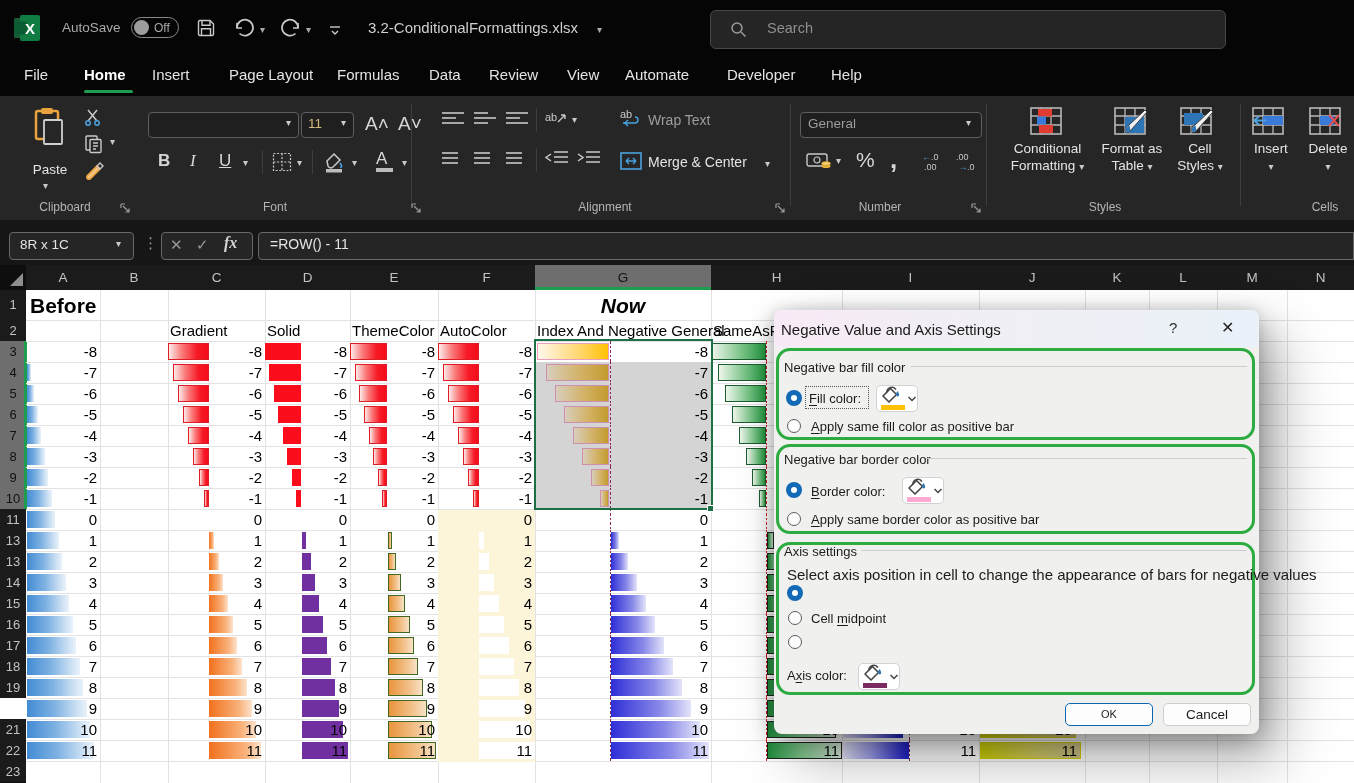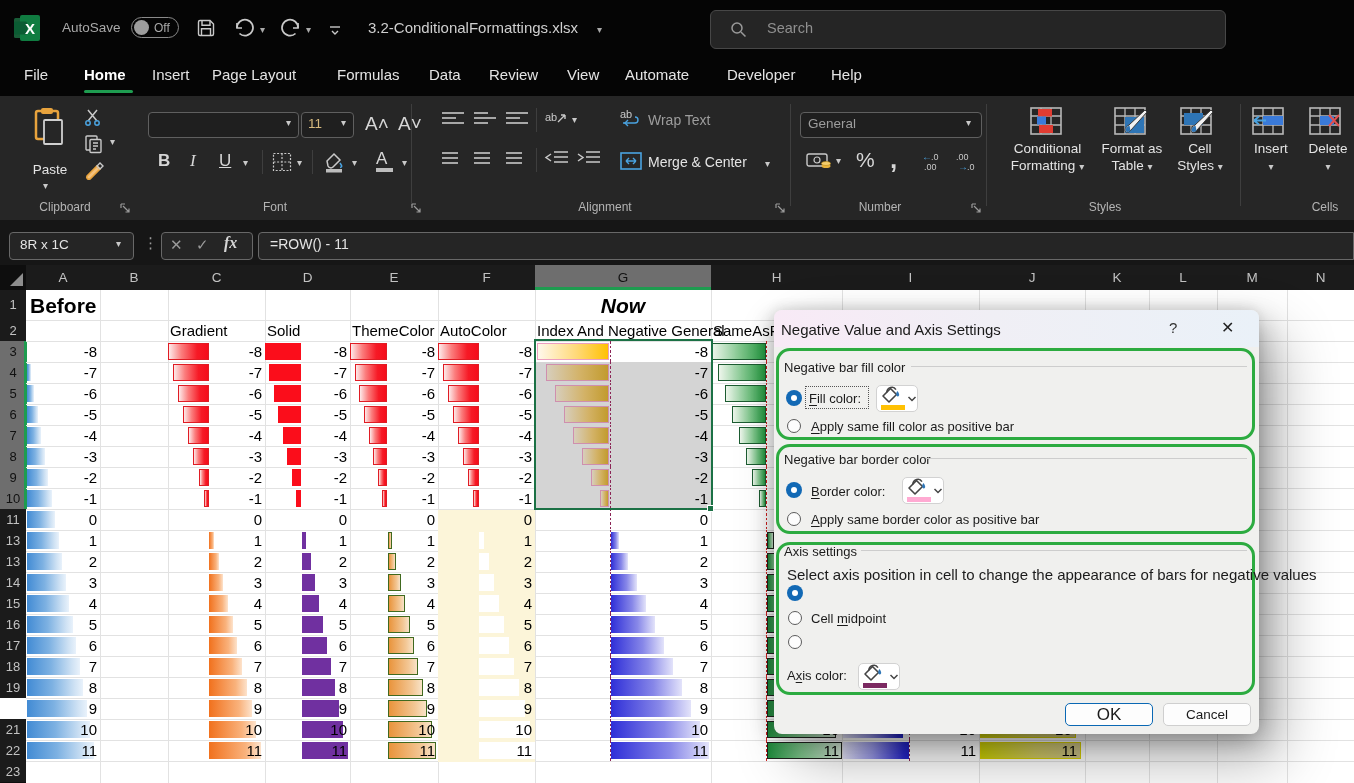--- a/index.html
+++ b/index.html
@@ -69,21 +69,21 @@
       <div style="position:absolute;left:730px;top:21px;width:17px;height:17px;"><svg width="17" height="17" viewBox="0 0 17 17" fill="none" stroke="#9a9a9a" stroke-width="1.5">
           <circle cx="7" cy="7" r="5"></circle>
           <path d="M11 11 L15.5 15.5"></path>
         </svg></div>
       <div style="position:absolute;left:767px;top:20px;font-size:14.5px;color:#8f8f8f;">Search</div>
     </div>
   <div class="abs" id="menubar">
       <div class="mitem" style="left: 24px;">File</div>
       <div class="mitem" style="left: 84px; color: rgb(255, 255, 255); font-weight: bold;">Home</div>
       <div class="mitem" style="left: 152px;">Insert</div>
-      <div class="mitem" style="left: 212px;">Page Layout</div>
+      <div class="mitem" style="left: 229px;">Page Layout</div>
       <div class="mitem" style="left: 337px;">Formulas</div>
       <div class="mitem" style="left: 429px;">Data</div>
       <div class="mitem" style="left: 489px;">Review</div>
       <div class="mitem" style="left: 567px;">View</div>
       <div class="mitem" style="left: 625px;">Automate</div>
       <div class="mitem" style="left: 727px;">Developer</div>
       <div class="mitem" style="left: 831px;">Help</div>
       <div style="position:absolute;left:84px;top:34px;width:49px;height:3px;background:#1e9c50;border-radius:2px;"></div>
     </div>
   <div class="abs" id="ribbon">
@@ -839,16 +839,16 @@
         <div style="position:absolute;left:3px;top:-2px;"><svg width="26" height="22" viewBox="0 0 26 22" fill="none">
             <path d="M10.5 4.5 L16.5 10.5 L9 18 L3 12 Z" stroke="#444" stroke-width="1.6" stroke-linejoin="round"></path>
             <path d="M6.8 8.4 C7.2 3.2 13.6 1.6 15.9 5.6" stroke="#444" stroke-width="1.6" fill="none"></path>
             <path d="M17.5 7 c1.8 2.6 2.3 4.6 .9 5.3 c-1.3 .7 -2.4 -.8 -2.2 -2.6 c.1 -1.1 .6 -2 1.3 -2.7z" fill="#2e75b6"></path>
           </svg></div>
         <div style="position:absolute;left:4px;top:18.5px;width:24px;height:5px;background:#7c2a62;"></div>
         <svg style="position:absolute;left:30px;top:9px;" width="10" height="8" viewBox="0 0 10 8" fill="none" stroke="#444" stroke-width="1.5">
           <path d="M1.5 2 L5 5.5 L8.5 2"></path>
         </svg>
       </div>
-      <div style="position:absolute;left:291px;top:393px;width:88px;height:23px;background:#fdfdfd;border:1px solid #0a68b4;border-radius:5px;font-size:17px;text-align:center;line-height:21px;color:#1b1b1b;">OK</div>
+      <div style="position:absolute;left:291px;top:393px;width:88px;height:23px;background:#fdfdfd;border:1px solid #0a68b4;border-radius:5px;font-size:11px;text-align:center;line-height:21px;color:#1b1b1b;">OK</div>
       <div style="position:absolute;left:389px;top:393px;width:88px;height:23px;background:#fdfdfd;border:1px solid #cfcfcf;border-radius:5px;font-size:13.5px;text-align:center;line-height:21px;color:#1b1b1b;">Cancel</div>
     </div>
 </div>
 
 </body></html>

